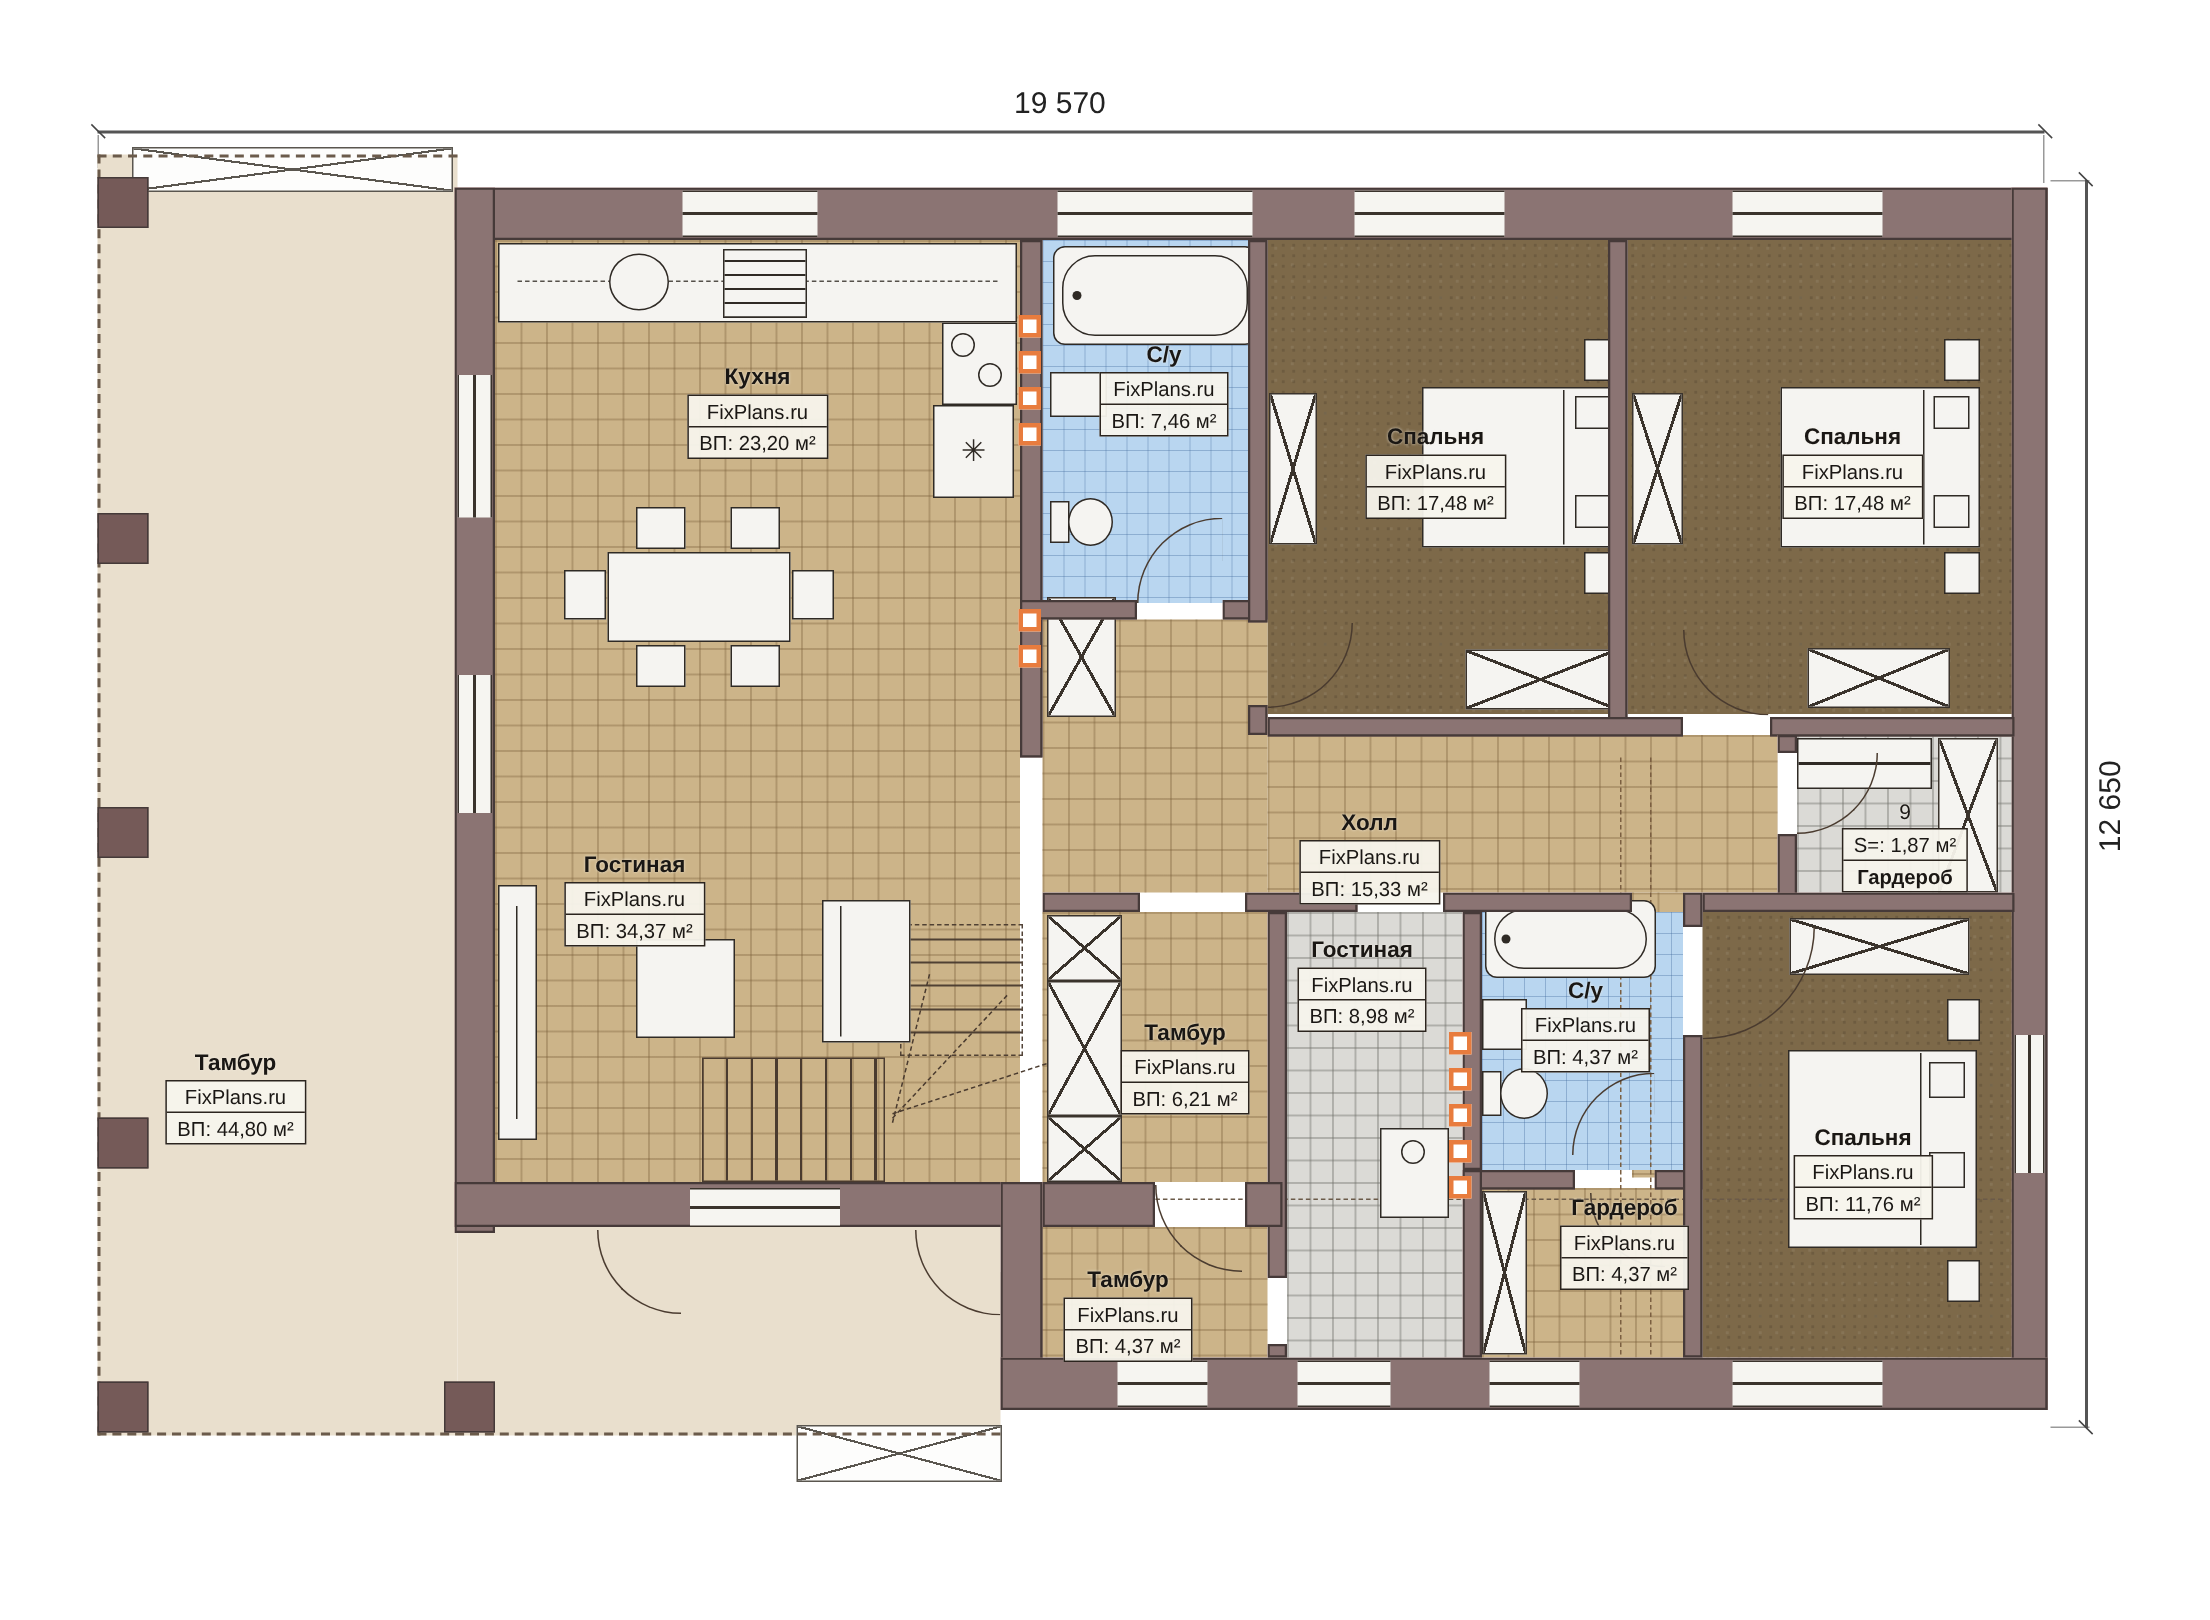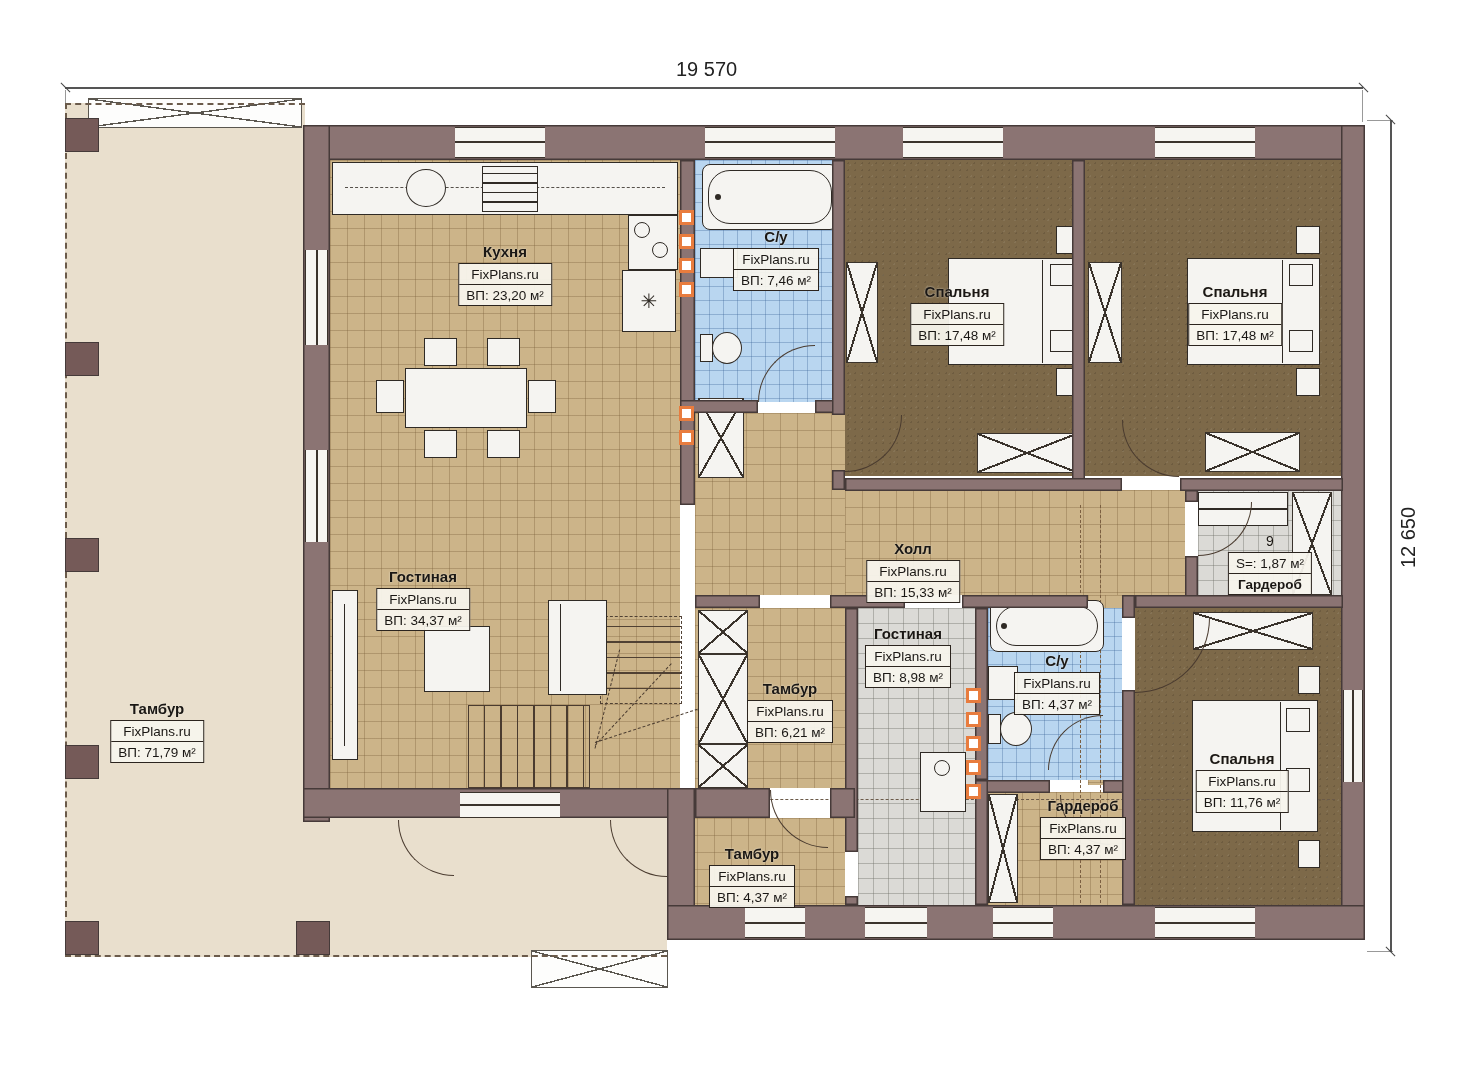--- a/index.html
+++ b/index.html
@@ -213,21 +213,21 @@
   <div class="room-label" style="left:957px;top:283px;">
     <div class="room-name">Спальня</div>
     <div class="room-box"><div class="row">FixPlans.ru</div><div class="row">ВП: 17,48 м²</div></div>
   </div>
   <div class="room-label" style="left:1235px;top:283px;">
     <div class="room-name">Спальня</div>
     <div class="room-box"><div class="row">FixPlans.ru</div><div class="row">ВП: 17,48 м²</div></div>
   </div>
   <div class="room-label" style="left:157px;top:700px;">
     <div class="room-name">Тамбур</div>
-    <div class="room-box"><div class="row">FixPlans.ru</div><div class="row">ВП: 71,79 м²</div></div>
+    <div class="room-box"><div class="row">FixPlans.ru</div><div class="row">ВП: 44,80 м²</div></div>
   </div>
   <div class="room-label" style="left:423px;top:568px;">
     <div class="room-name">Гостиная</div>
     <div class="room-box"><div class="row">FixPlans.ru</div><div class="row">ВП: 34,37 м²</div></div>
   </div>
   <div class="room-label" style="left:913px;top:540px;">
     <div class="room-name">Холл</div>
     <div class="room-box"><div class="row">FixPlans.ru</div><div class="row">ВП: 15,33 м²</div></div>
   </div>
   <div class="room-label" style="left:908px;top:625px;">

